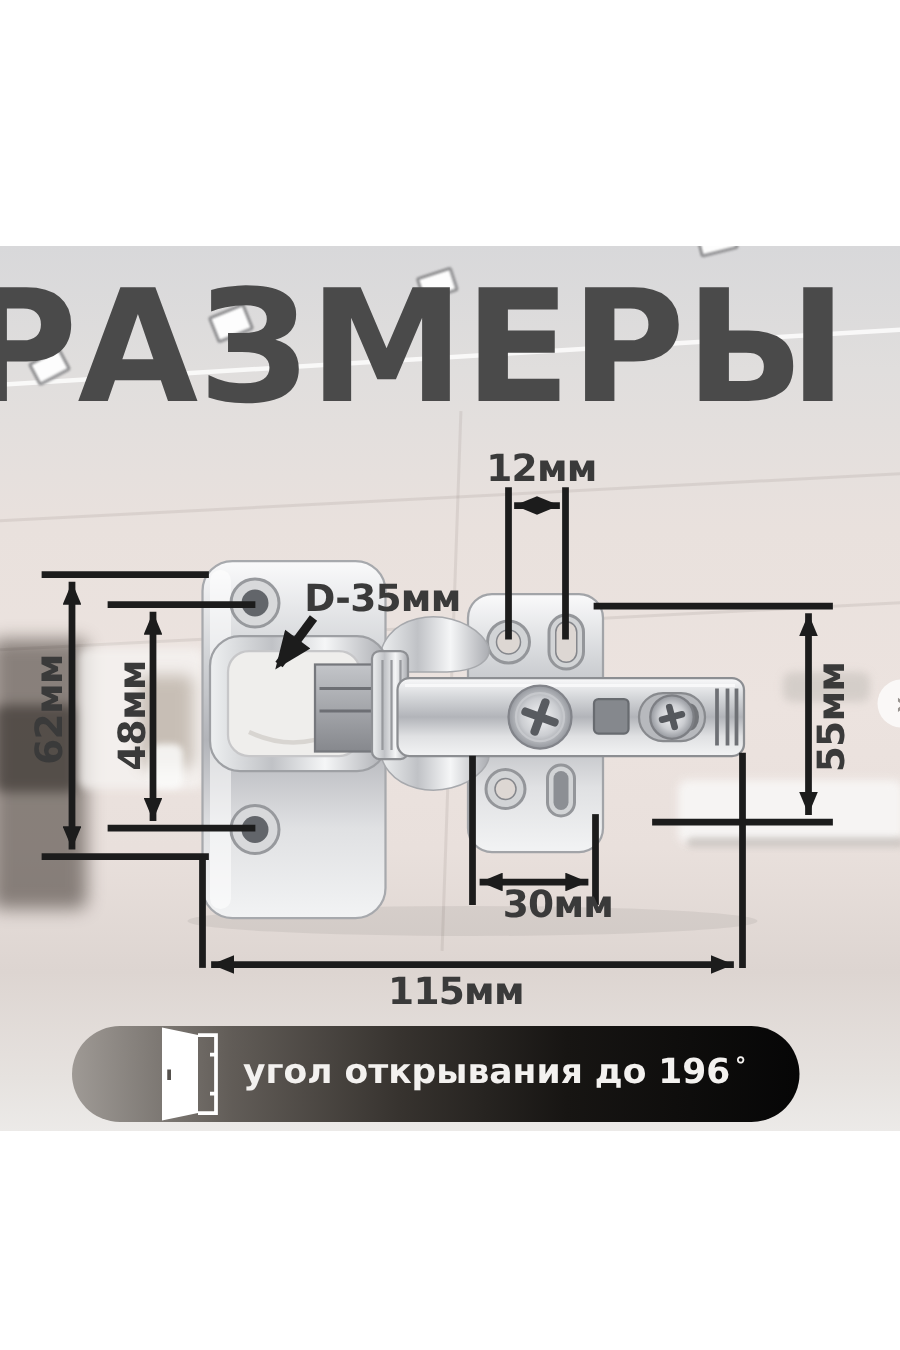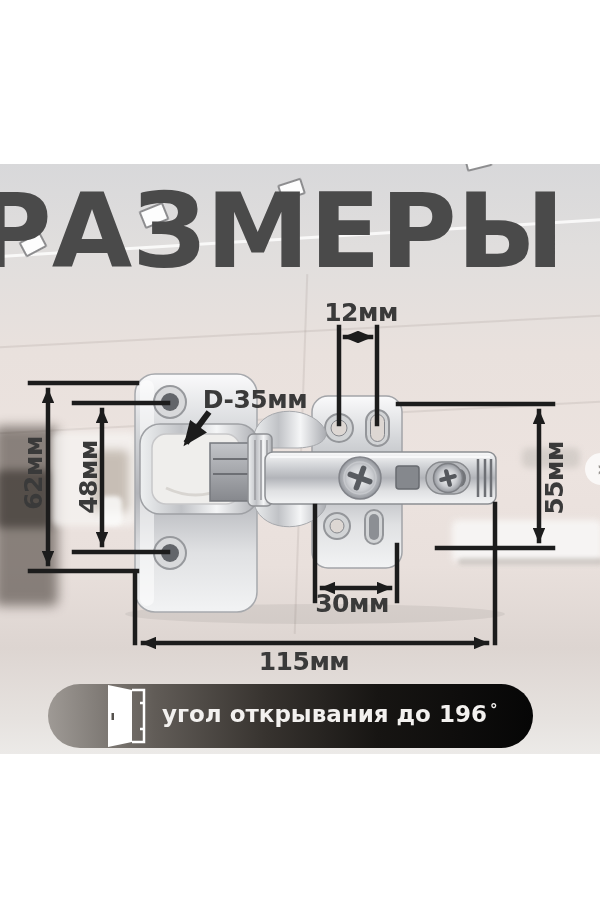--- a/index.html
+++ b/index.html
@@ -195,21 +195,21 @@
     </g>
 
     <path d="M209 412 L186 443" stroke="#1c1c1c" stroke-width="6" fill="none" marker-end="url(#ahBig)"></path>
   </svg>
 
   <div class="dim" style="left:361px;top:312px;">12мм</div>
   <div class="dim rot" style="left:33px;top:473px;">62мм</div>
   <div class="dim rot" style="left:88px;top:477px;">48мм</div>
   <div class="dim" style="left:255px;top:399px;">D-35мм</div>
   <div class="dim rot" style="left:554px;top:478px;">55мм</div>
-  <div class="dim" style="left:352px;top:603px;text-align:right;">30мм</div>
+  <div class="dim" style="left:372px;top:603px;text-align:right;">30мм</div>
   <div class="dim" style="left:304px;top:661px;">115мм</div>
 
   <div class="chevron">›</div>
 
   <div class="pill">
     <svg class="pill-icon" width="50" height="66" viewBox="0 0 50 66">
       <polyline points="34,7 46,7 46,59 34,59" fill="none" stroke="#ffffff" stroke-width="2.5"></polyline>
       <line x1="46" y1="20" x2="42" y2="20" stroke="#ffffff" stroke-width="2.5"></line>
       <line x1="46" y1="46" x2="42" y2="46" stroke="#ffffff" stroke-width="2.5"></line>
       <polygon points="10,2 34,7 34,59 10,64" fill="#ffffff"></polygon>

